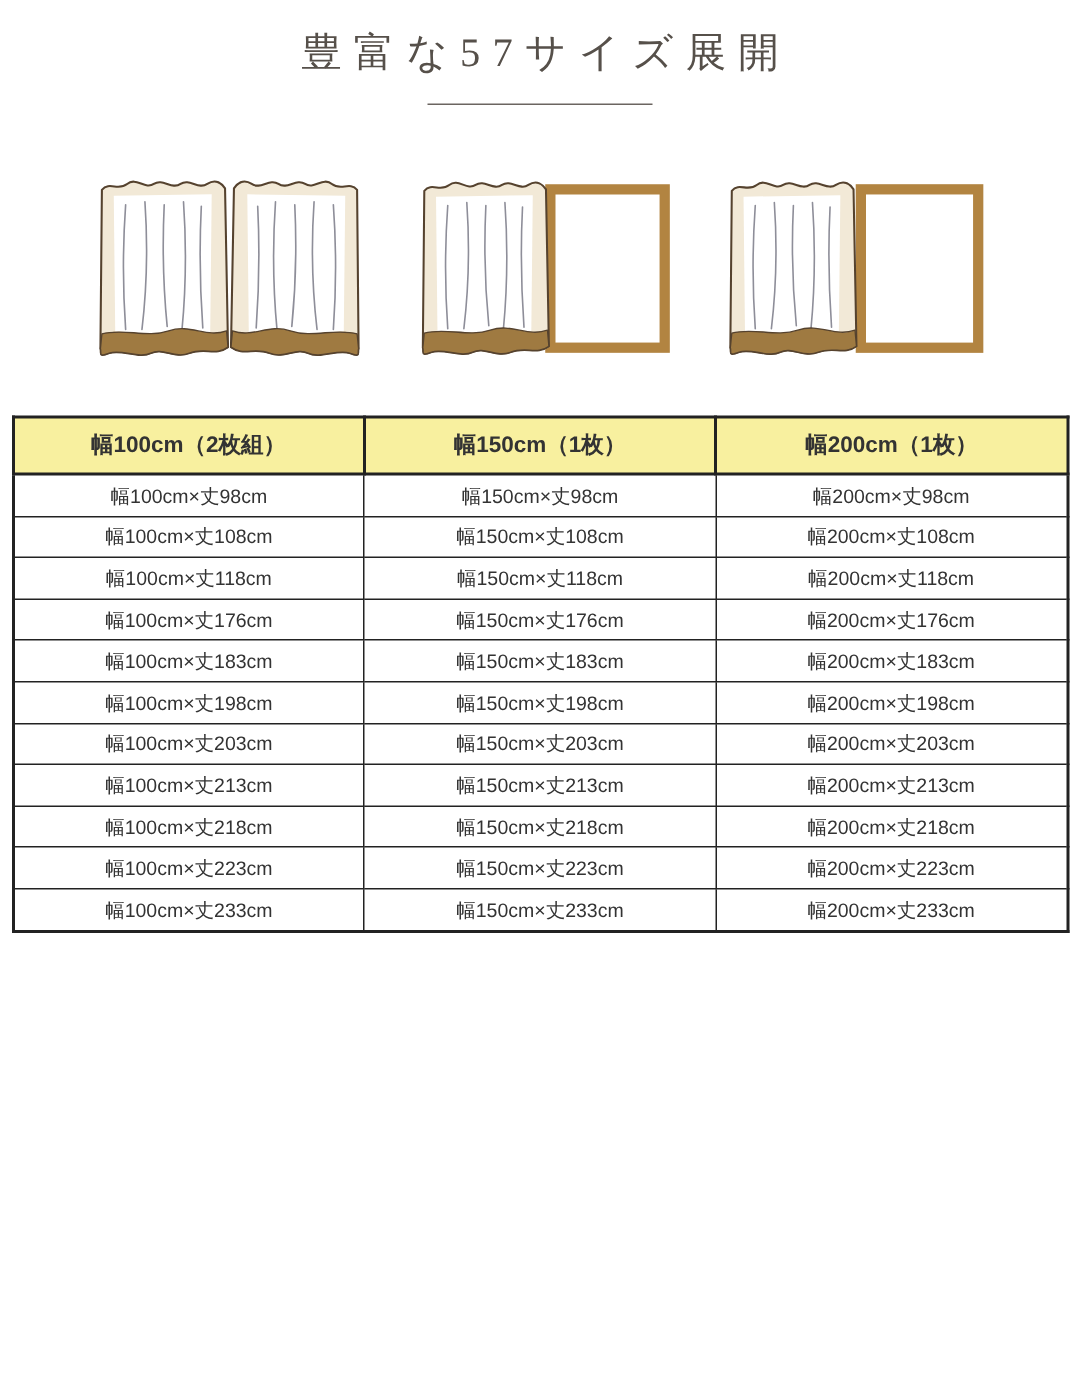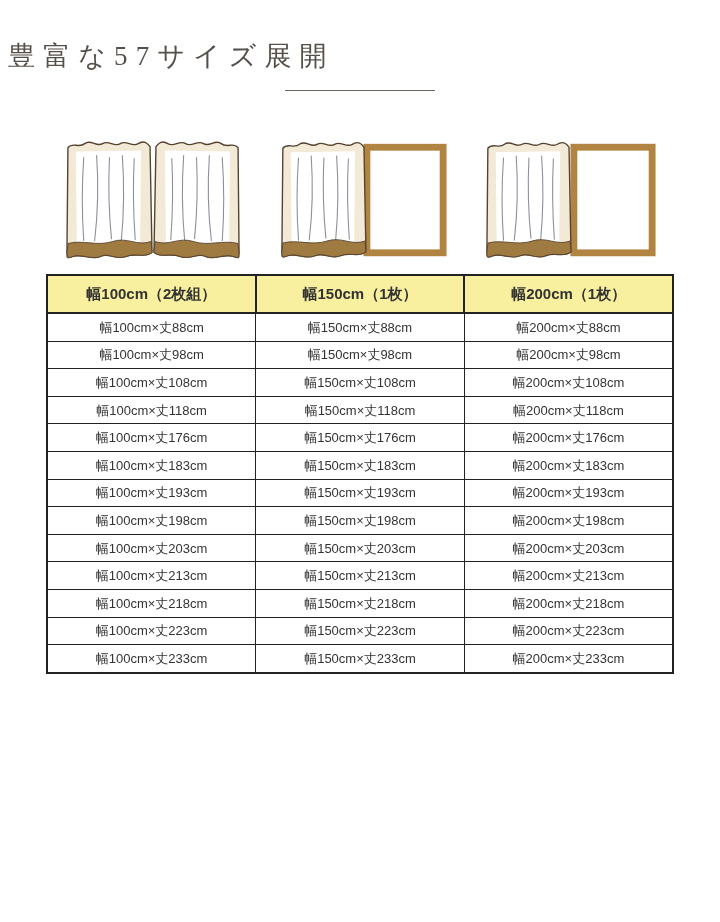--- a/index.html
+++ b/index.html
@@ -16,21 +16,21 @@
     --fold-line:#8e8e99;
   }
   *{box-sizing:border-box;margin:0;padding:0;}
   html,body{width:720px;background:var(--page-bg);}
   body{
     height:922px;
     font-family:"Liberation Sans","DejaVu Sans",sans-serif;
     color:var(--cell-text);
     overflow:hidden;
   }
-  .page-header{padding-top:38px;}
+  .page-header{padding-top:17px;text-align:center;}
   .page-title{
     font-family:"Liberation Serif","DejaVu Serif",serif;
     font-weight:normal;
     font-size:27px;
     letter-spacing:0.30em;
     text-indent:0.30em;
     color:var(--title-text);
   }
   .title-underline{
     width:150px;height:1px;
@@ -40,22 +40,22 @@
   .illustrations{
     margin-top:45px;
     height:130px;
     display:flex;
     justify-content:center;
     align-items:flex-start;
     gap:33px;
   }
   .illustrations svg{display:block;}
   .size-table{
-    width:628px;
-    margin:8px auto 0;
+    width:705px;
+    margin:32px auto 0;
     border-collapse:collapse;
     table-layout:fixed;
     border:2px solid var(--table-border);
   }
   .size-table th{
     background:var(--header-bg);
     border:2px solid var(--table-border);
     font-size:15px;
     font-weight:bold;
     color:var(--cell-text);
@@ -135,25 +135,20 @@
   <table class="size-table">
     <thead>
       <tr id="size-table-head-row">
           <th>幅100cm（2枚組）</th>
           <th>幅150cm（1枚）</th>
           <th>幅200cm（1枚）</th>
         </tr>
     </thead>
     <tbody id="size-table-body">
         <tr>
-          <td>幅100cm×丈88cm</td>
-          <td>幅150cm×丈88cm</td>
-          <td>幅200cm×丈88cm</td>
-        </tr>
-        <tr>
           <td>幅100cm×丈98cm</td>
           <td>幅150cm×丈98cm</td>
           <td>幅200cm×丈98cm</td>
         </tr>
         <tr>
           <td>幅100cm×丈108cm</td>
           <td>幅150cm×丈108cm</td>
           <td>幅200cm×丈108cm</td>
         </tr>
         <tr>
@@ -165,25 +160,20 @@
           <td>幅100cm×丈176cm</td>
           <td>幅150cm×丈176cm</td>
           <td>幅200cm×丈176cm</td>
         </tr>
         <tr>
           <td>幅100cm×丈183cm</td>
           <td>幅150cm×丈183cm</td>
           <td>幅200cm×丈183cm</td>
         </tr>
         <tr>
-          <td>幅100cm×丈193cm</td>
-          <td>幅150cm×丈193cm</td>
-          <td>幅200cm×丈193cm</td>
-        </tr>
-        <tr>
           <td>幅100cm×丈198cm</td>
           <td>幅150cm×丈198cm</td>
           <td>幅200cm×丈198cm</td>
         </tr>
         <tr>
           <td>幅100cm×丈203cm</td>
           <td>幅150cm×丈203cm</td>
           <td>幅200cm×丈203cm</td>
         </tr>
         <tr>

